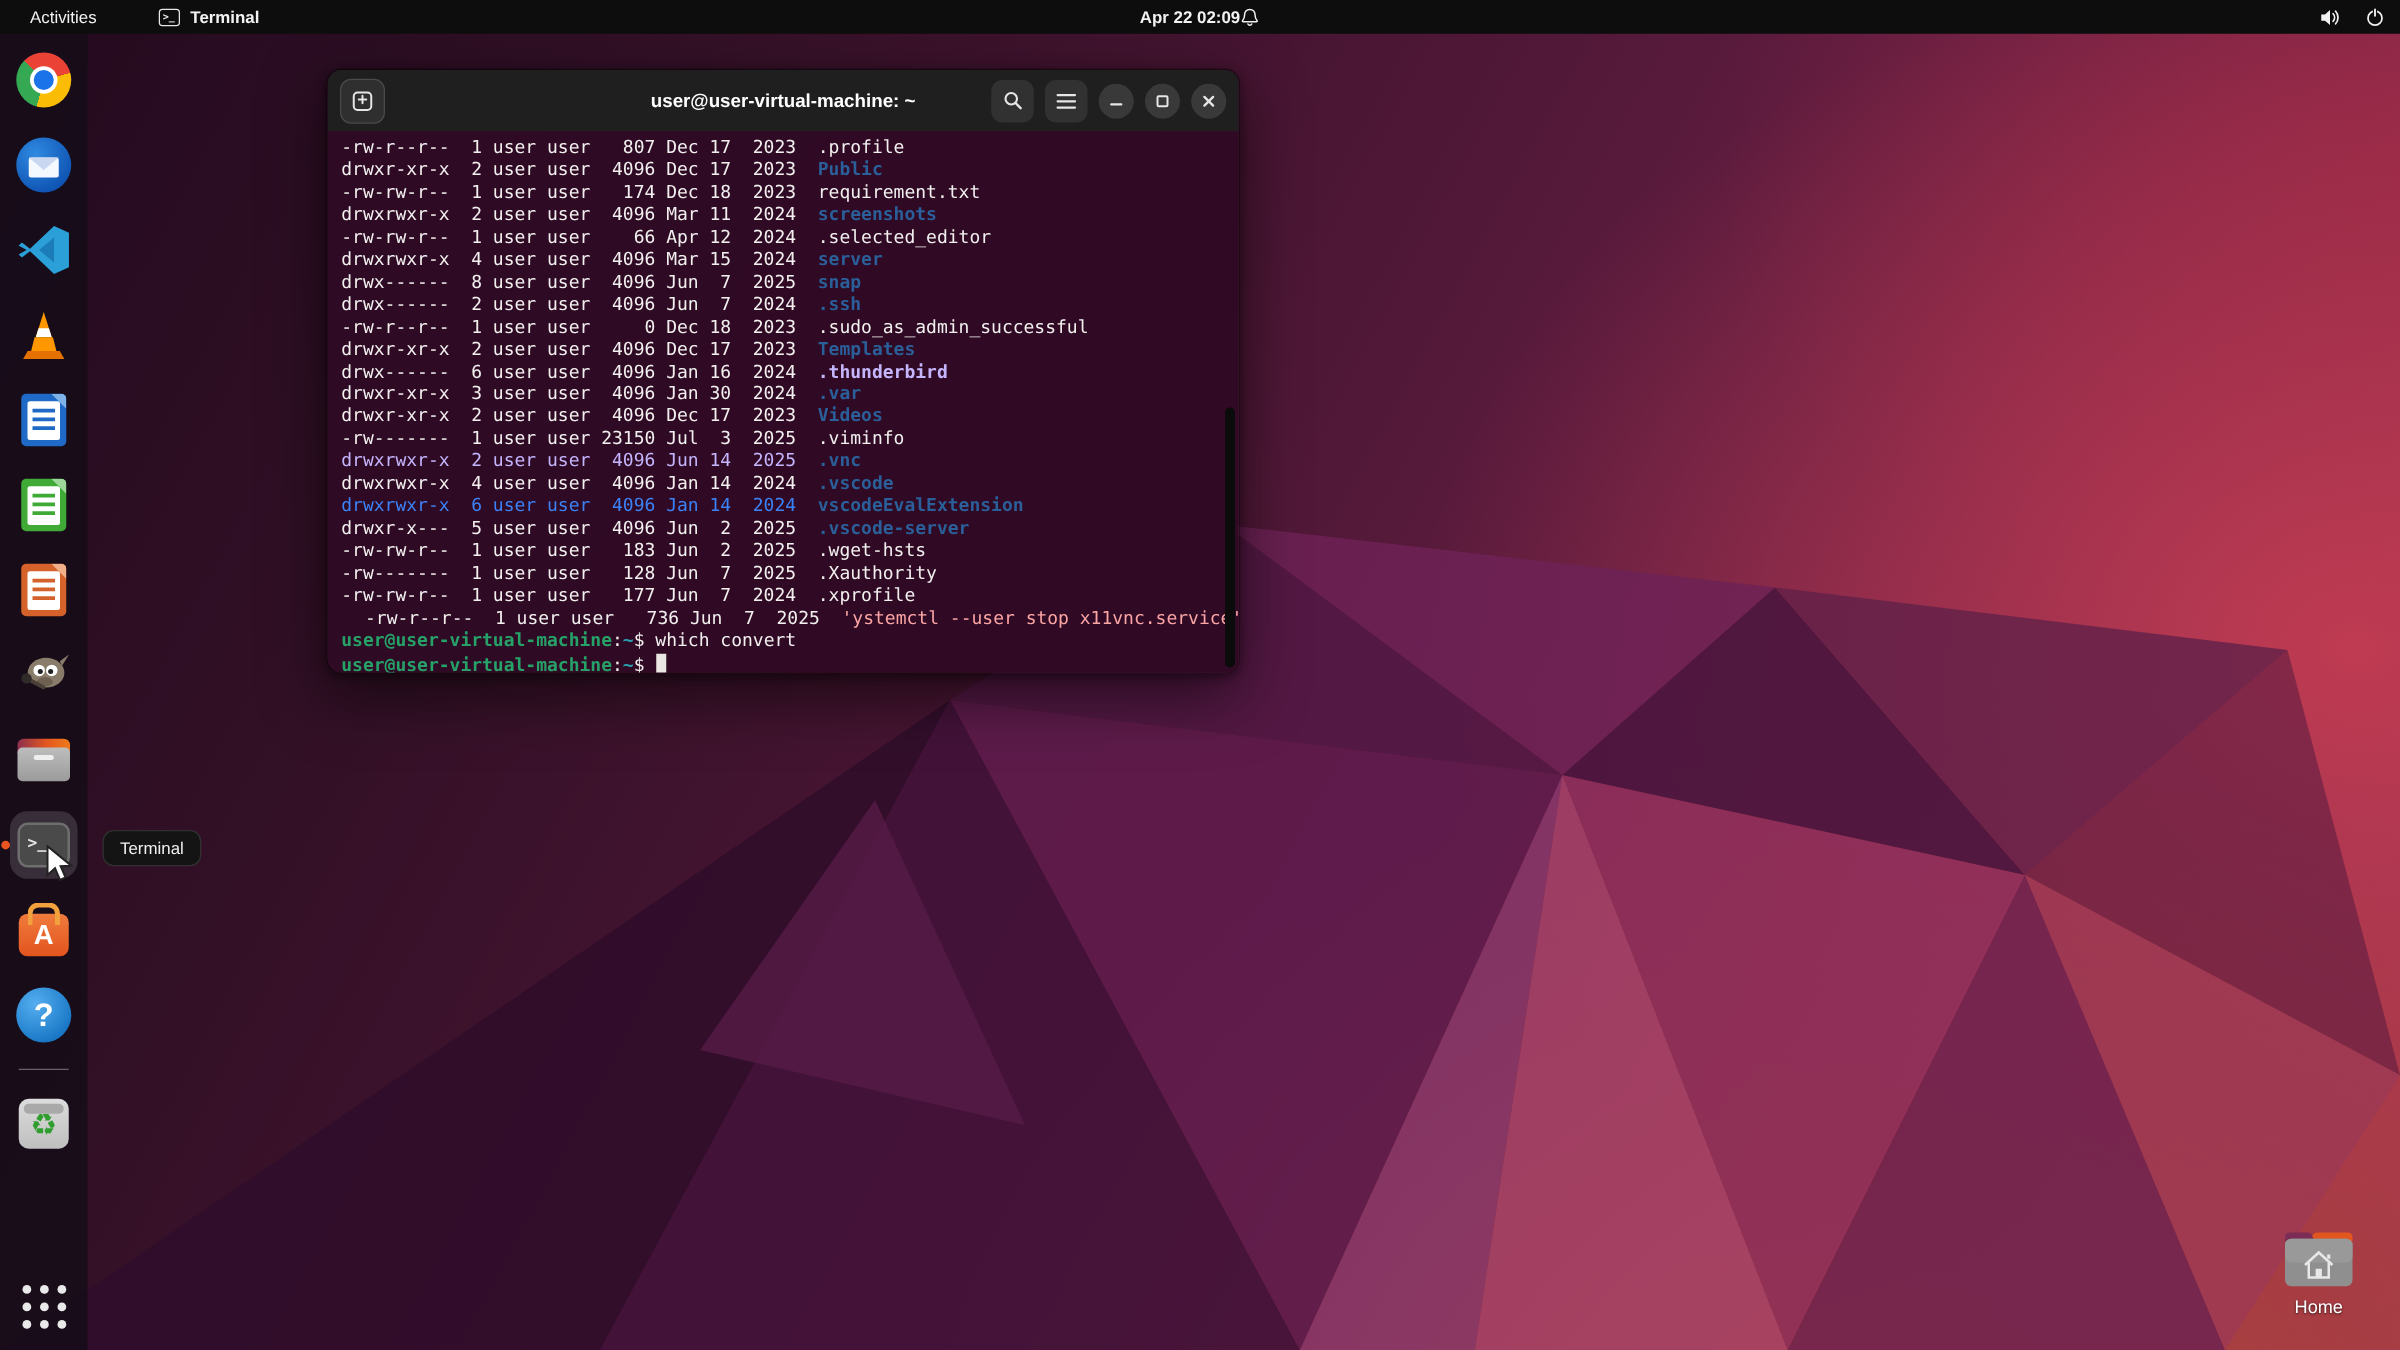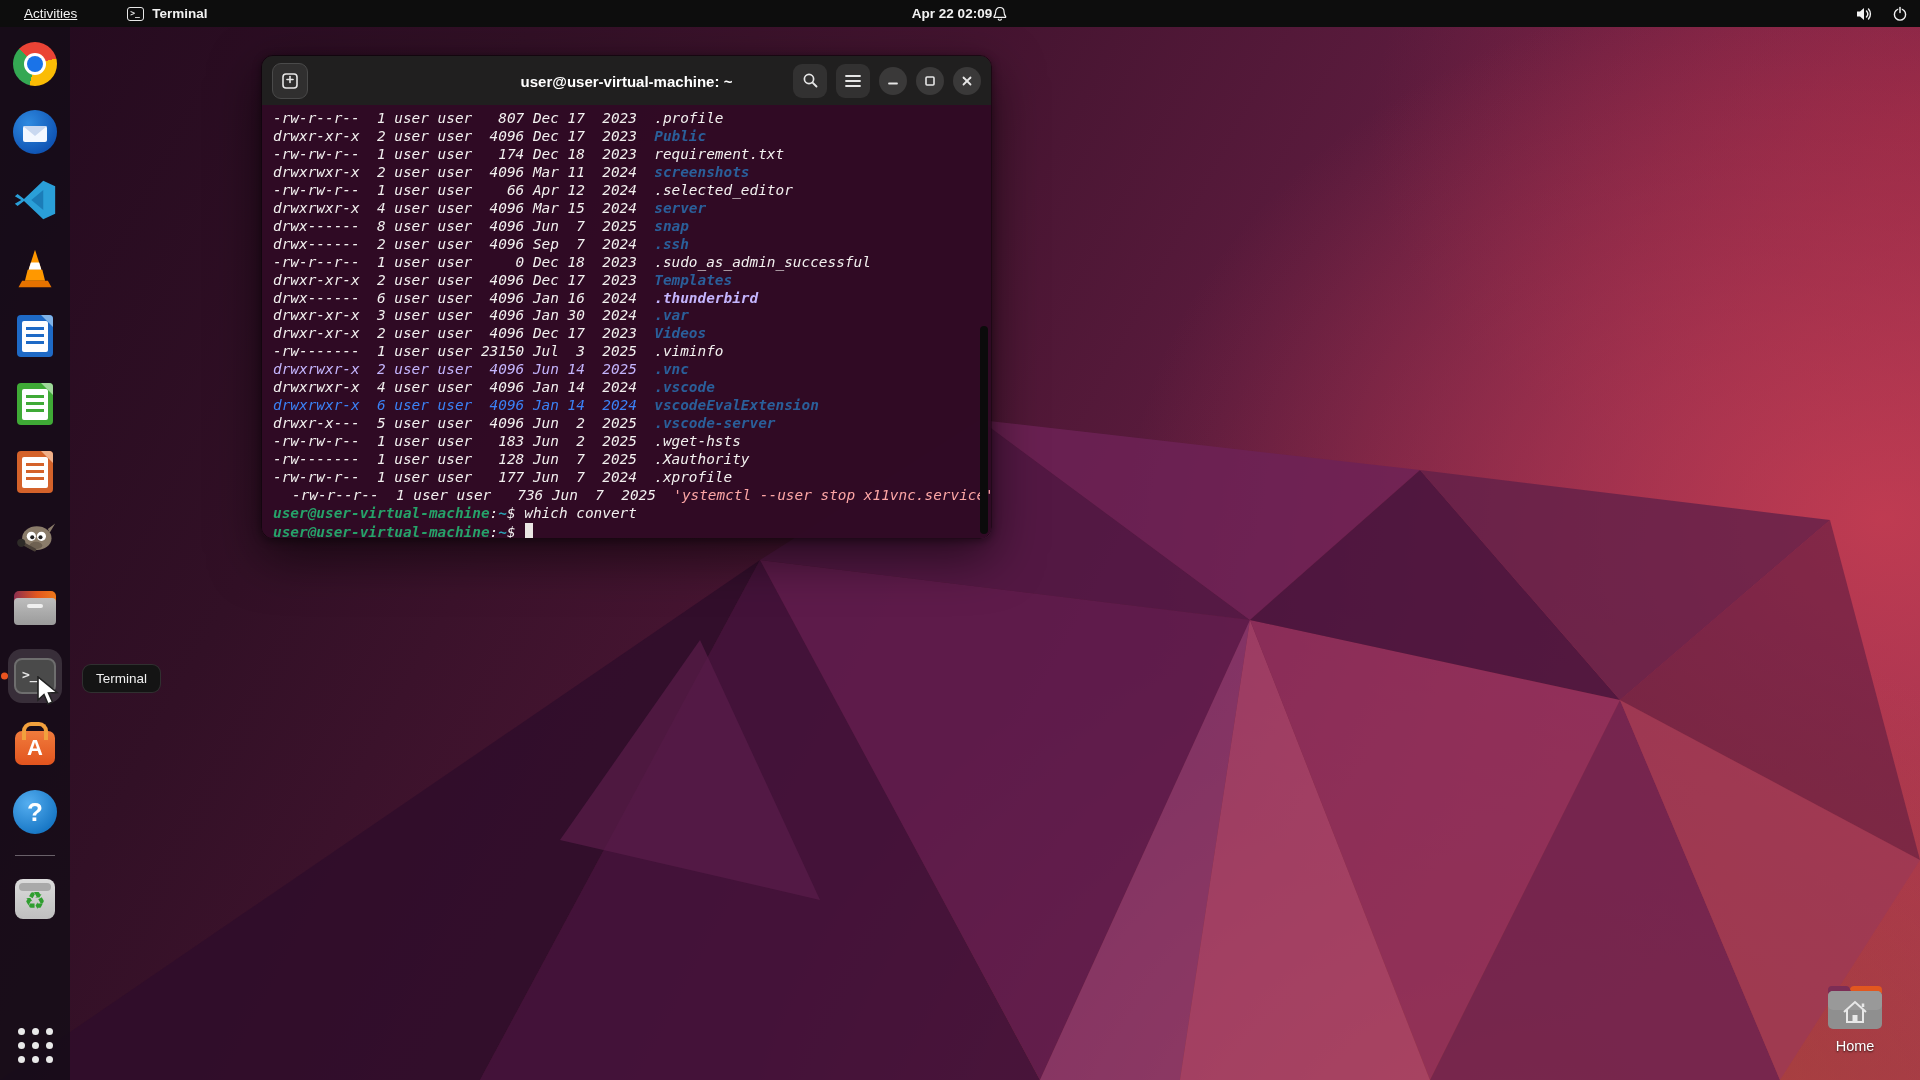--- a/index.html
+++ b/index.html
@@ -10,21 +10,21 @@
       radial-gradient(1300px 950px at 98% 48%, rgba(200,62,82,0.85), rgba(200,62,82,0) 58%),
       radial-gradient(1000px 700px at 100% 12%, rgba(150,38,66,0.7), rgba(150,38,66,0) 55%),
       linear-gradient(118deg, #230a1e 0%, #321026 22%, #441430 40%, #5b1b3d 58%, #78244a 75%, #8f2d50 90%, #9c3450 100%);
   }
   .wallpaper-svg { position:absolute; inset:0; }
 
   
   .topbar { position:absolute; left:0; top:0; width:1920px; height:27px; background:#0d0d0d;
     display:flex; align-items:center; color:#f2f2f2; font-size:13.5px; z-index:50; }
   .tb-left { display:flex; align-items:center; gap:44px; padding-left:18px; }
-  .tb-activities { padding:2px 6px;text-decoration:underline; }
+  .tb-activities { padding:2px 6px; }
   .tb-app { display:flex; align-items:center; gap:8px; font-weight:700; }
   .tb-term-glyph { width:17px; height:14px; border:1.5px solid #e8e8e8; border-radius:3px;
     font:700 8px/11px "DejaVu Sans Mono",monospace; color:#e8e8e8; text-align:left; padding-left:2px; }
   .tb-center { position:absolute; left:50%; transform:translateX(-50%); display:flex; align-items:center; }
   .tb-clock { font-weight:600; }
   .tb-right { position:absolute; right:12px; display:flex; align-items:center; gap:18px; }
   .tb-right svg, .tb-center svg { display:block; }
 
   
   .dock { position:absolute; left:0; top:27px; width:70px; height:1053px;
@@ -103,21 +103,21 @@
   .term-titlebar { height:49px; background:#201f1f; display:flex; align-items:center; padding:0 10px; position:relative; }
   .tt-newtab { width:36px; height:36px; border-radius:9px; background:#302f2f; border:1px solid #4a4a4a;
     display:flex; align-items:center; justify-content:center; }
   .tt-title { position:absolute; left:50%; top:50%; transform:translate(-50%,-50%); color:#fff;
     font-weight:700; font-size:15px; white-space:nowrap; }
   .tt-right { margin-left:auto; display:flex; align-items:center; gap:9px; }
   .tt-btn { width:34px; height:34px; border-radius:9px; background:#323131; display:flex; align-items:center; justify-content:center; }
   .tt-circle { width:28px; height:28px; border-radius:50%; background:#3a3939; display:flex; align-items:center; justify-content:center; }
   .term-body { position:relative; height:435px; background:rgba(48,10,36,0.97); padding:5px 0 0 11px; }
   .term-pre { font-family:"DejaVu Sans Mono",monospace; font-size:14.4px; line-height:17.95px;
-    color:#f2f0ef; white-space:pre;font-style:italic; }
+    color:#f2f0ef; white-space:pre; }
   .term-pre .dir { font-weight:700; }
   .term-pre .uh { font-weight:700; }
   .term-pre .pt { font-weight:700; }
   .blk-cursor { display:inline-block; width:8.7px; height:16px; background:#eae6e3; vertical-align:-2px; margin-left:9px; }
   .term-scrollbar { position:absolute; right:3px; bottom:6px; width:8px; height:208px; border-radius:4px; background:#0b0b0b; }
 
   
   .home-item { position:absolute; left:1813px; top:982px; width:84px; display:flex; flex-direction:column; align-items:center; gap:6px; z-index:20; }
   .home-label { color:#fff; font-size:14.5px; text-shadow:0 1px 2px rgba(0,0,0,0.7); }
 </style>
@@ -317,21 +317,21 @@
       </div>
     </div>
     <div class="term-body">
       <pre class="term-pre" id="term-pre"><span style="color: rgb(242, 240, 239);">-rw-r--r--  1 user user   807 Dec 17  2023  </span><span style="color: rgb(242, 240, 239);">.profile
 </span><span style="color: rgb(242, 240, 239);">drwxr-xr-x  2 user user  4096 Dec 17  2023  </span><span class="dir" style="color: rgb(42, 95, 154);">Public
 </span><span style="color: rgb(242, 240, 239);">-rw-rw-r--  1 user user   174 Dec 18  2023  </span><span style="color: rgb(242, 240, 239);">requirement.txt
 </span><span style="color: rgb(242, 240, 239);">drwxrwxr-x  2 user user  4096 Mar 11  2024  </span><span class="dir" style="color: rgb(42, 95, 154);">screenshots
 </span><span style="color: rgb(242, 240, 239);">-rw-rw-r--  1 user user    66 Apr 12  2024  </span><span style="color: rgb(242, 240, 239);">.selected_editor
 </span><span style="color: rgb(242, 240, 239);">drwxrwxr-x  4 user user  4096 Mar 15  2024  </span><span class="dir" style="color: rgb(42, 95, 154);">server
 </span><span style="color: rgb(242, 240, 239);">drwx------  8 user user  4096 Jun  7  2025  </span><span class="dir" style="color: rgb(42, 95, 154);">snap
-</span><span style="color: rgb(242, 240, 239);">drwx------  2 user user  4096 Sep  7  2024  </span><span class="dir" style="color: rgb(42, 95, 154);">.ssh
+</span><span style="color: rgb(242, 240, 239);">drwx------  2 user user  4096 Jun  7  2024  </span><span class="dir" style="color: rgb(42, 95, 154);">.ssh
 </span><span style="color: rgb(242, 240, 239);">-rw-r--r--  1 user user     0 Dec 18  2023  </span><span style="color: rgb(242, 240, 239);">.sudo_as_admin_successful
 </span><span style="color: rgb(242, 240, 239);">drwxr-xr-x  2 user user  4096 Dec 17  2023  </span><span class="dir" style="color: rgb(42, 95, 154);">Templates
 </span><span style="color: rgb(242, 240, 239);">drwx------  6 user user  4096 Jan 16  2024  </span><span class="dir" style="color: #c4b5fd; text-align: right;">.thunderbird
 </span><span style="color: rgb(242, 240, 239);">drwxr-xr-x  3 user user  4096 Jan 30  2024  </span><span class="dir" style="color: rgb(42, 95, 154);">.var
 </span><span style="color: rgb(242, 240, 239);">drwxr-xr-x  2 user user  4096 Dec 17  2023  </span><span class="dir" style="color: rgb(42, 95, 154);">Videos
 </span><span style="color: rgb(242, 240, 239);">-rw-------  1 user user 23150 Jul  3  2025  </span><span style="color: rgb(242, 240, 239);">.viminfo
 </span><span style="color: #c4b5fd;">drwxrwxr-x  2 user user  4096 Jun 14  2025  </span><span class="dir" style="color: rgb(42, 95, 154);">.vnc
 </span><span style="color: rgb(242, 240, 239);">drwxrwxr-x  4 user user  4096 Jan 14  2024  </span><span class="dir" style="color: rgb(42, 95, 154);">.vscode
 </span><span style="color: #3b82f6;">drwxrwxr-x  6 user user  4096 Jan 14  2024  </span><span class="dir" style="color: rgb(42, 95, 154);">vscodeEvalExtension
 </span><span style="color: rgb(242, 240, 239);">drwxr-x---  5 user user  4096 Jun  2  2025  </span><span class="dir" style="color: rgb(42, 95, 154);">.vscode-server

